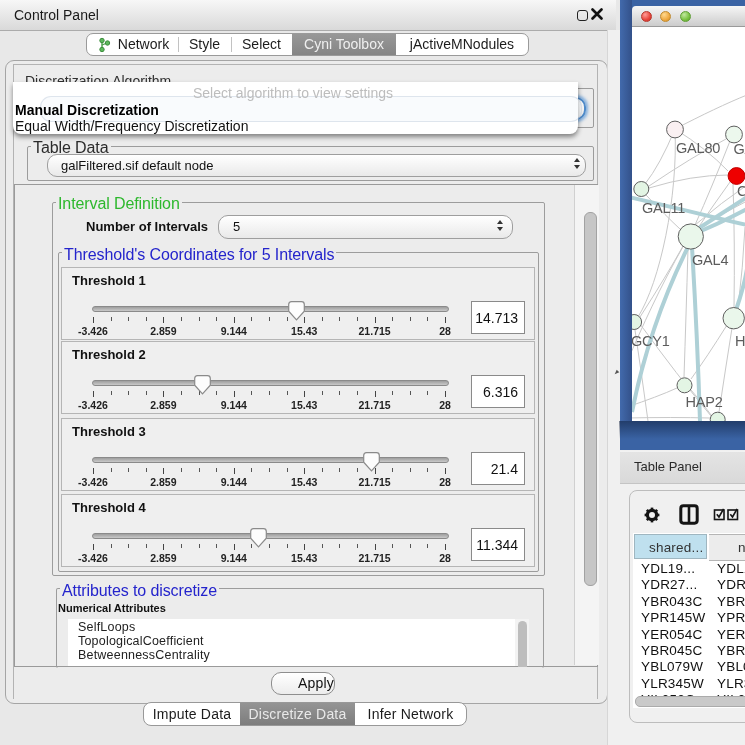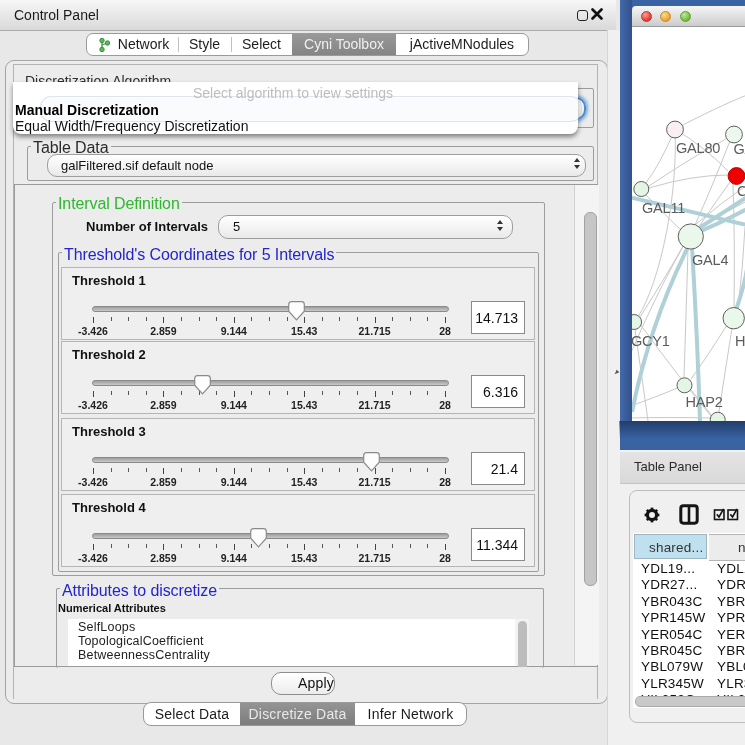--- a/index.html
+++ b/index.html
@@ -203,21 +203,21 @@
   <div class="abs" style="left:58px;top:602px;font-size:11px;font-weight:bold;color:#111;">Numerical Attributes</div>
   <div class="abs" id="attrlist">
     <div style="padding:2px 0 0 10px;line-height:13.8px;">SelfLoops<br>TopologicalCoefficient<br>BetweennessCentrality<br></div>
   </div>
   <div class="abs" id="attrsb"></div>
   <div class="abs" id="attrthumb"></div>
 
   <div class="abs" id="applybtn">Apply</div>
 
   <div class="abs" id="bottabs">
-    <div class="btab" style="left:0;width:96px;">Select Data</div>
+    <div class="btab" style="left:0;width:96px;">Impute Data</div>
     <div class="btab" id="btabactive" style="left:96px;width:115px;">Discretize Data</div>
     <div class="btab" style="left:211px;width:111px;">Infer Network</div>
   </div>
 
   <div class="abs" id="rightbg"></div>
   <div class="abs" id="bluebg"></div>
   <div class="abs" style="left:620px;top:0;width:12px;height:421px;background:linear-gradient(90deg,#426aac,#33518a);"></div>
   <svg class="abs" style="left:614px;top:369px;" width="6" height="6" viewBox="0 0 9 9">
       <path d="M 1,8 L 4,1 L 8,5 Z" fill="#555"></path>
     </svg>

